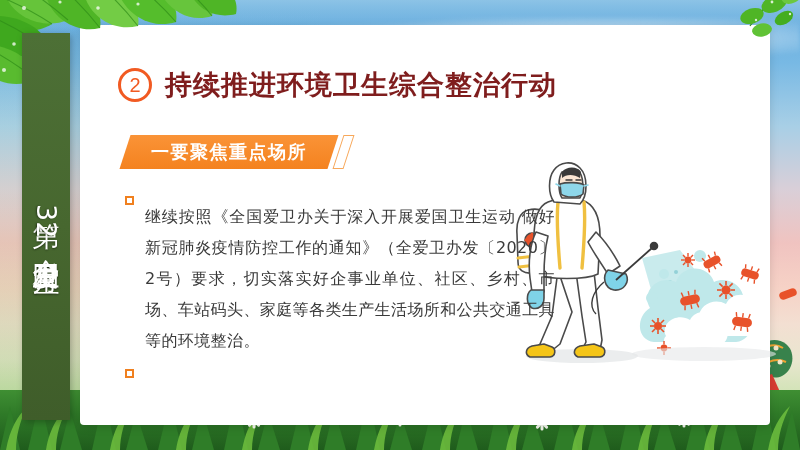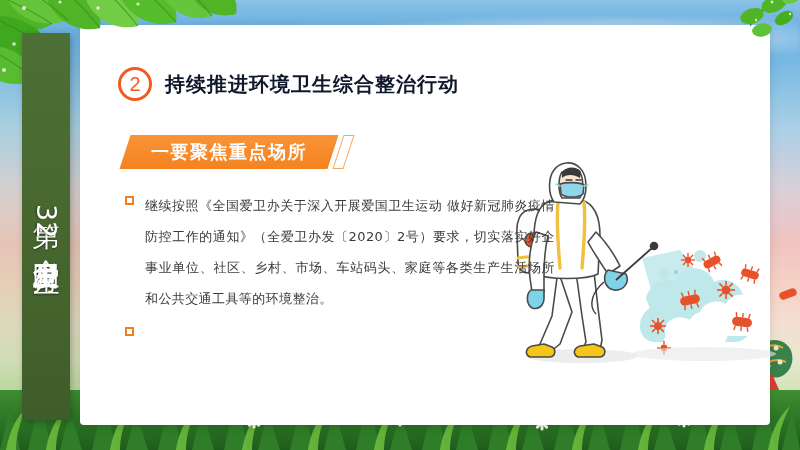--- a/index.html
+++ b/index.html
@@ -106,21 +106,21 @@
     position:absolute; left:38px; top:42px; display:flex; align-items:center; gap:13px;
   }
   .num-circle {
     width:34px; height:34px; border-radius:50%;
     border:3.2px solid #f15a22;
     display:flex; align-items:center; justify-content:center;
     color:#f15a22; font-size:20px; font-weight:400; flex:none;
     font-family:"Liberation Sans",sans-serif;
   }
   .head-title {
-    font-size:20px; font-weight:bold; color:#0f172a; letter-spacing:1px;
+    font-size:27px; font-weight:bold; color:#7f1d1d; letter-spacing:1px;
     font-family:Liberation Serif, serif;
     white-space:nowrap;
   }
 
   
   .banner-row {
     position:absolute; left:45px; top:110px; display:flex; align-items:stretch; gap:5px;
   }
   .banner-main {
     background:linear-gradient(180deg,#fa9337 0%, #f4821f 100%);
@@ -139,23 +139,24 @@
   }
 
   
   .body-list { position:absolute; left:45px; top:165px; width:430px; }
   .bullet-row { display:flex; align-items:flex-start; gap:11px; margin-bottom:7px; }
   .bullet-sq {
     width:9px; height:9px; border:2.2px solid #f0801f; background:#fff;
     flex:none; margin-top:6px;
   }
   .bullet-text {
-    font-size:13px; line-height:31px; color:#3a3a3a; letter-spacing:0.4px;
+    font-size:16px; line-height:31px; color:#3a3a3a; letter-spacing:0.4px;
     font-family:"DejaVu Sans","Liberation Sans",sans-serif;
     text-align:justify;
+    margin-top:11px;
   }
 
   
   .illus { position:absolute; right:-4px; top:140px; width:300px; height:240px; }
 </style>
 </head>
 <body>
 
 <div id="slide">
 

